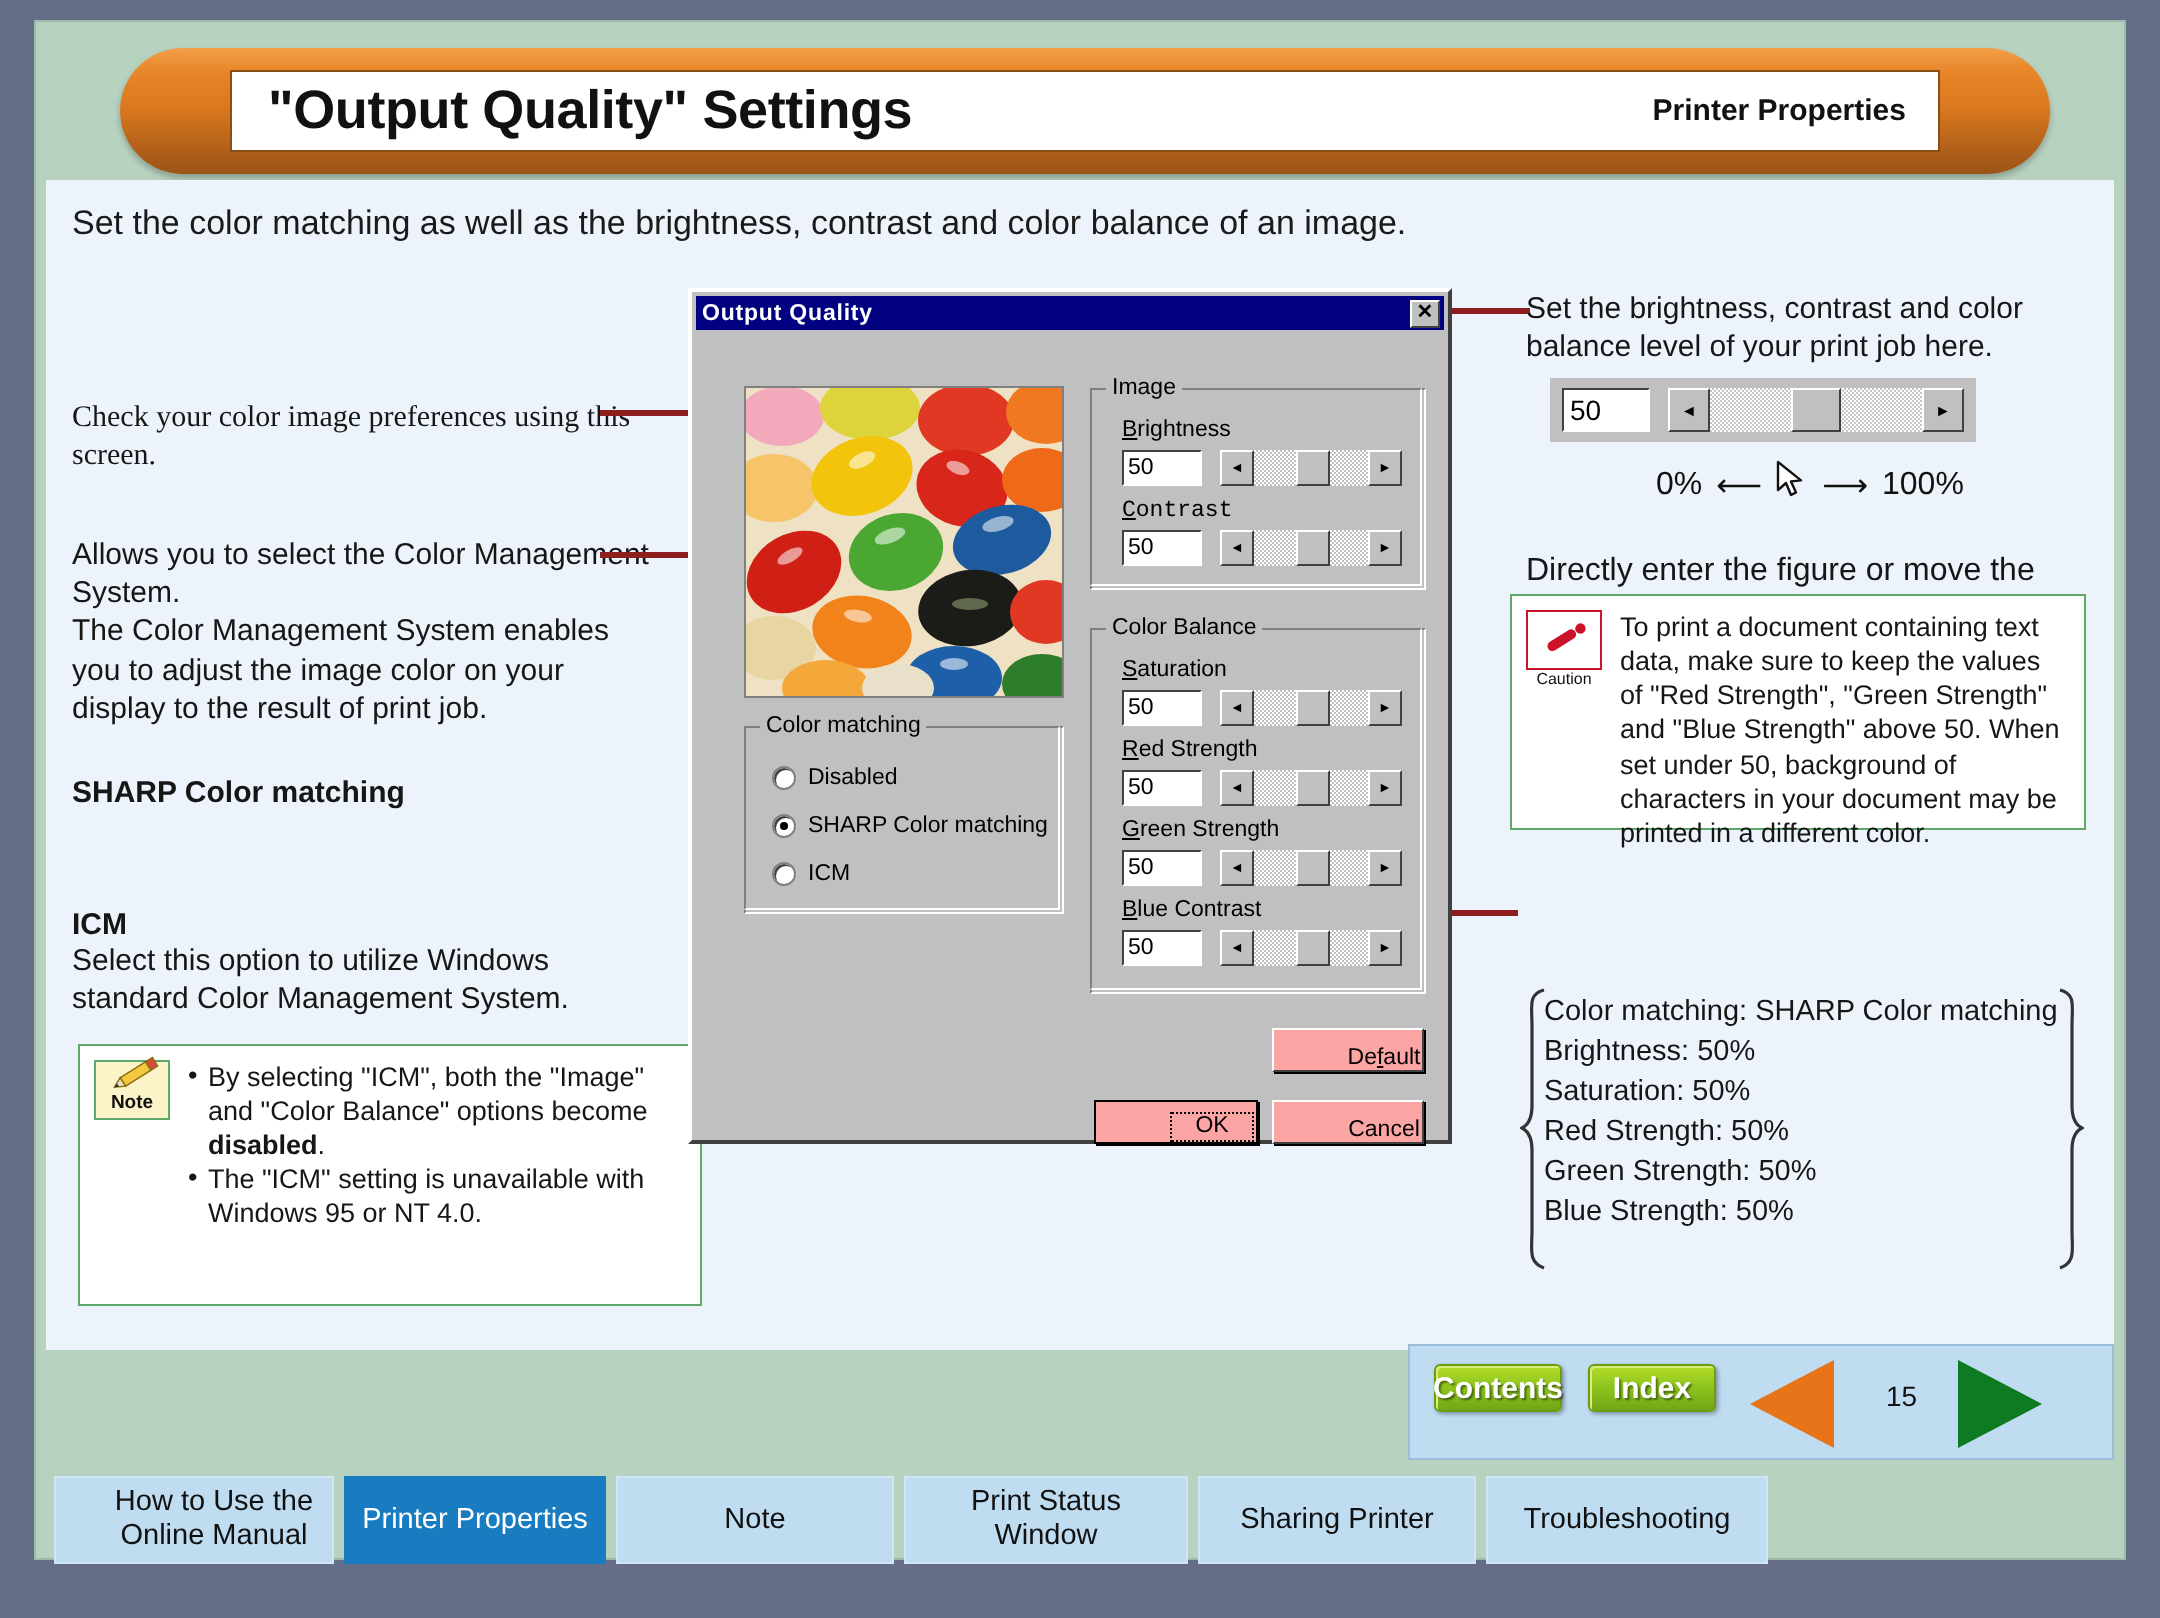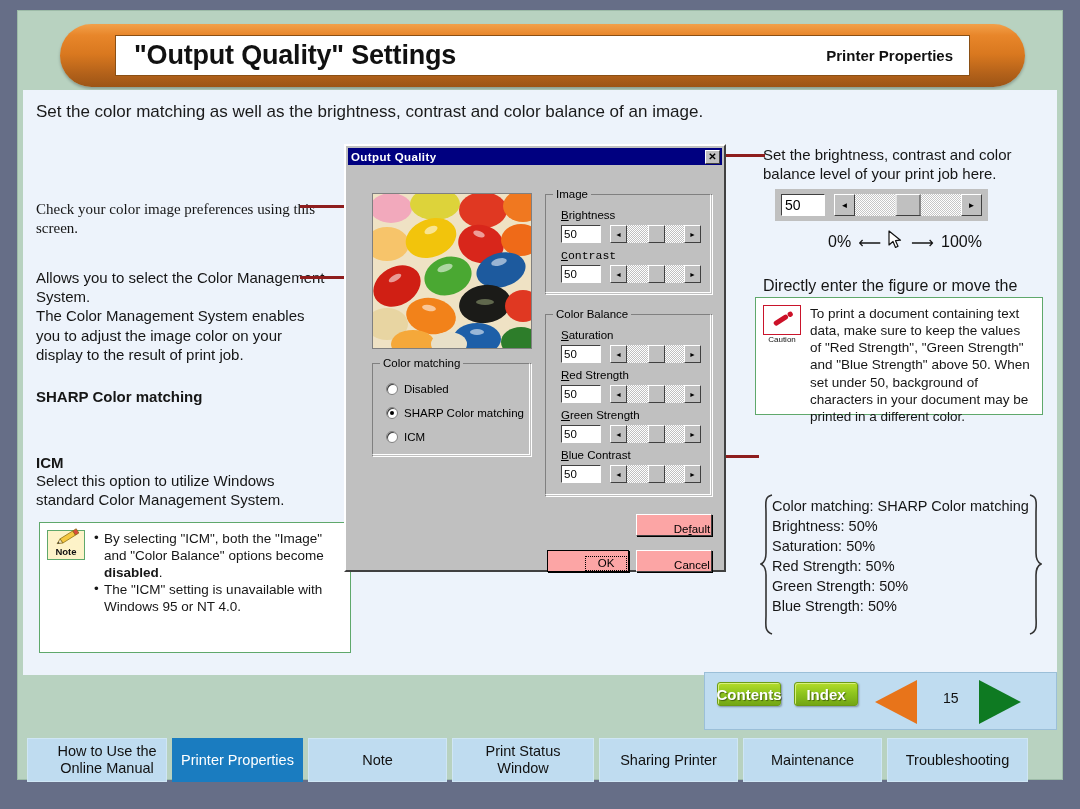--- a/index.html
+++ b/index.html
@@ -600,17 +600,16 @@
   </div>
 
   <div class="tabs">
     <div class="tab" style="width:140px; white-space:pre-line;padding-left:20px;">How to Use the
 Online Manual</div>
     <div class="tab active" style="width:131px;">Printer Properties</div>
     <div class="tab" style="width:139px;">Note</div>
     <div class="tab" style="width:142px; white-space:pre-line;">Print Status
 Window</div>
     <div class="tab" style="width:139px;">Sharing Printer</div>
-    <div class="tab" style="width:139px;">Maintenance</div>
     <div class="tab" style="width:141px;">Troubleshooting</div>
   </div>
 
 </div>
 
 </body></html>

